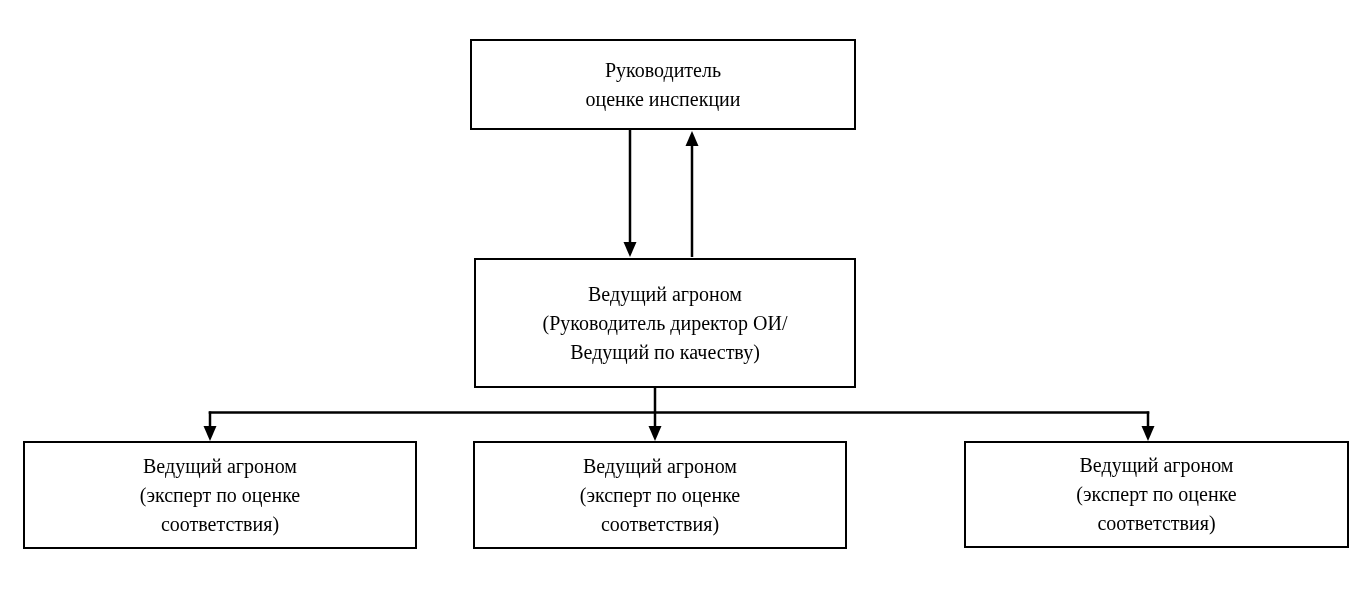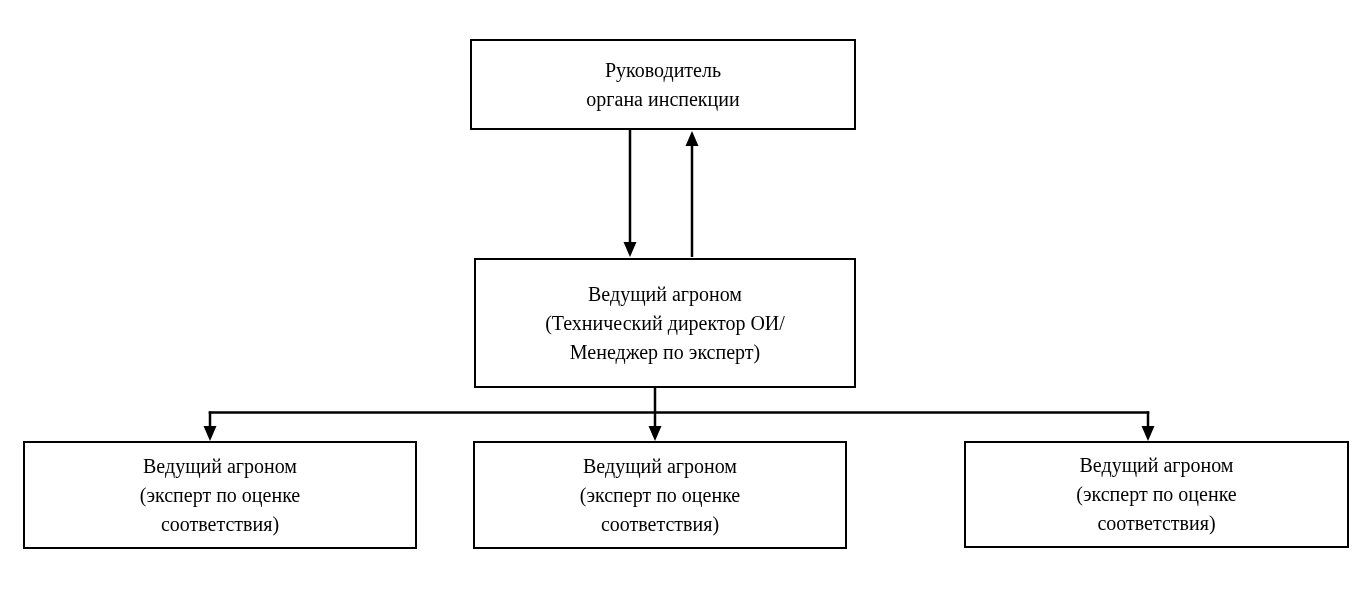--- a/index.html
+++ b/index.html
@@ -66,27 +66,27 @@
       <line x1="210" y1="411.5" x2="210" y2="428" stroke="#000000" stroke-width="2.5"></line>
       <line x1="1148" y1="411.5" x2="1148" y2="428" stroke="#000000" stroke-width="2.5"></line>
       <polygon points="210,441 203.5,426 216.5,426" fill="#000000"></polygon>
       <polygon points="655,441 648.5,426 661.5,426" fill="#000000"></polygon>
       <polygon points="1148,441 1141.5,426 1154.5,426" fill="#000000"></polygon>
     </g>
   </svg>
 
   <div class="node node-head">
     <div>Руководитель</div>
-    <div>органа инспекции</div>
+    <div>оценке инспекции</div>
   </div>
 
   <div class="node node-lead">
     <div>Ведущий агроном</div>
-    <div>(Технический директор ОИ/</div>
-    <div>Менеджер по эксперт)</div>
+    <div>(Руководитель директор ОИ/</div>
+    <div>Ведущий по качеству)</div>
   </div>
 
   <div class="node node-exp-l">
     <div>Ведущий агроном</div>
     <div>(эксперт по оценке</div>
     <div>соответствия)</div>
   </div>
 
   <div class="node node-exp-c">
     <div>Ведущий агроном</div>

